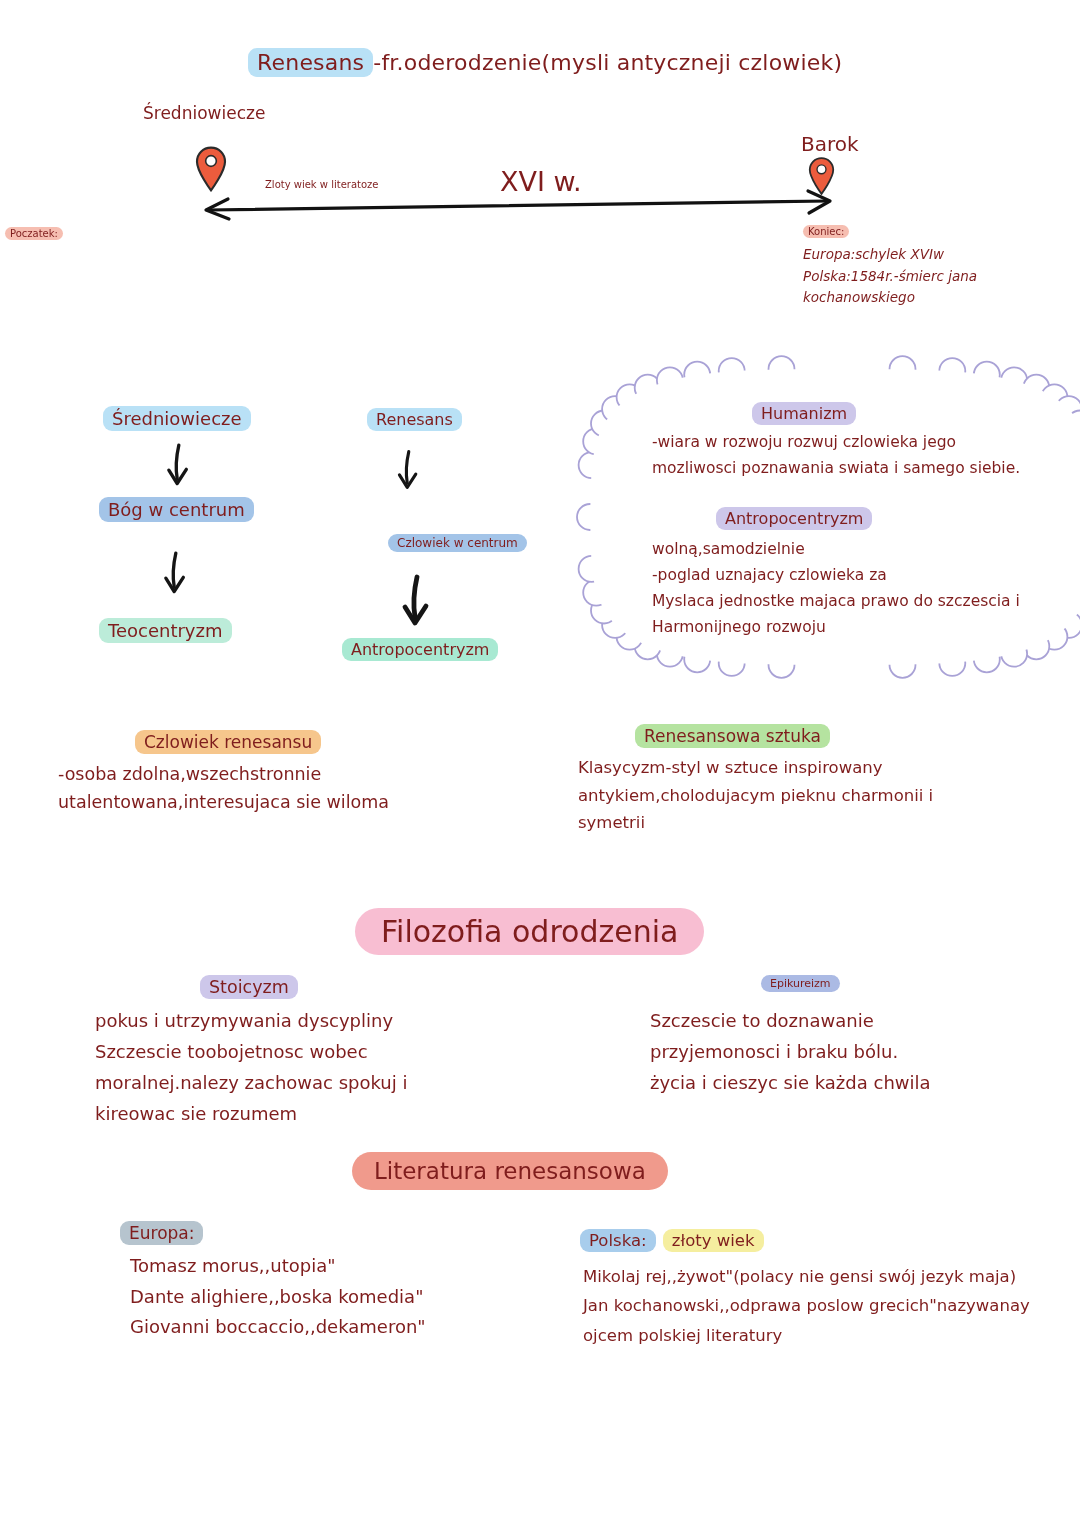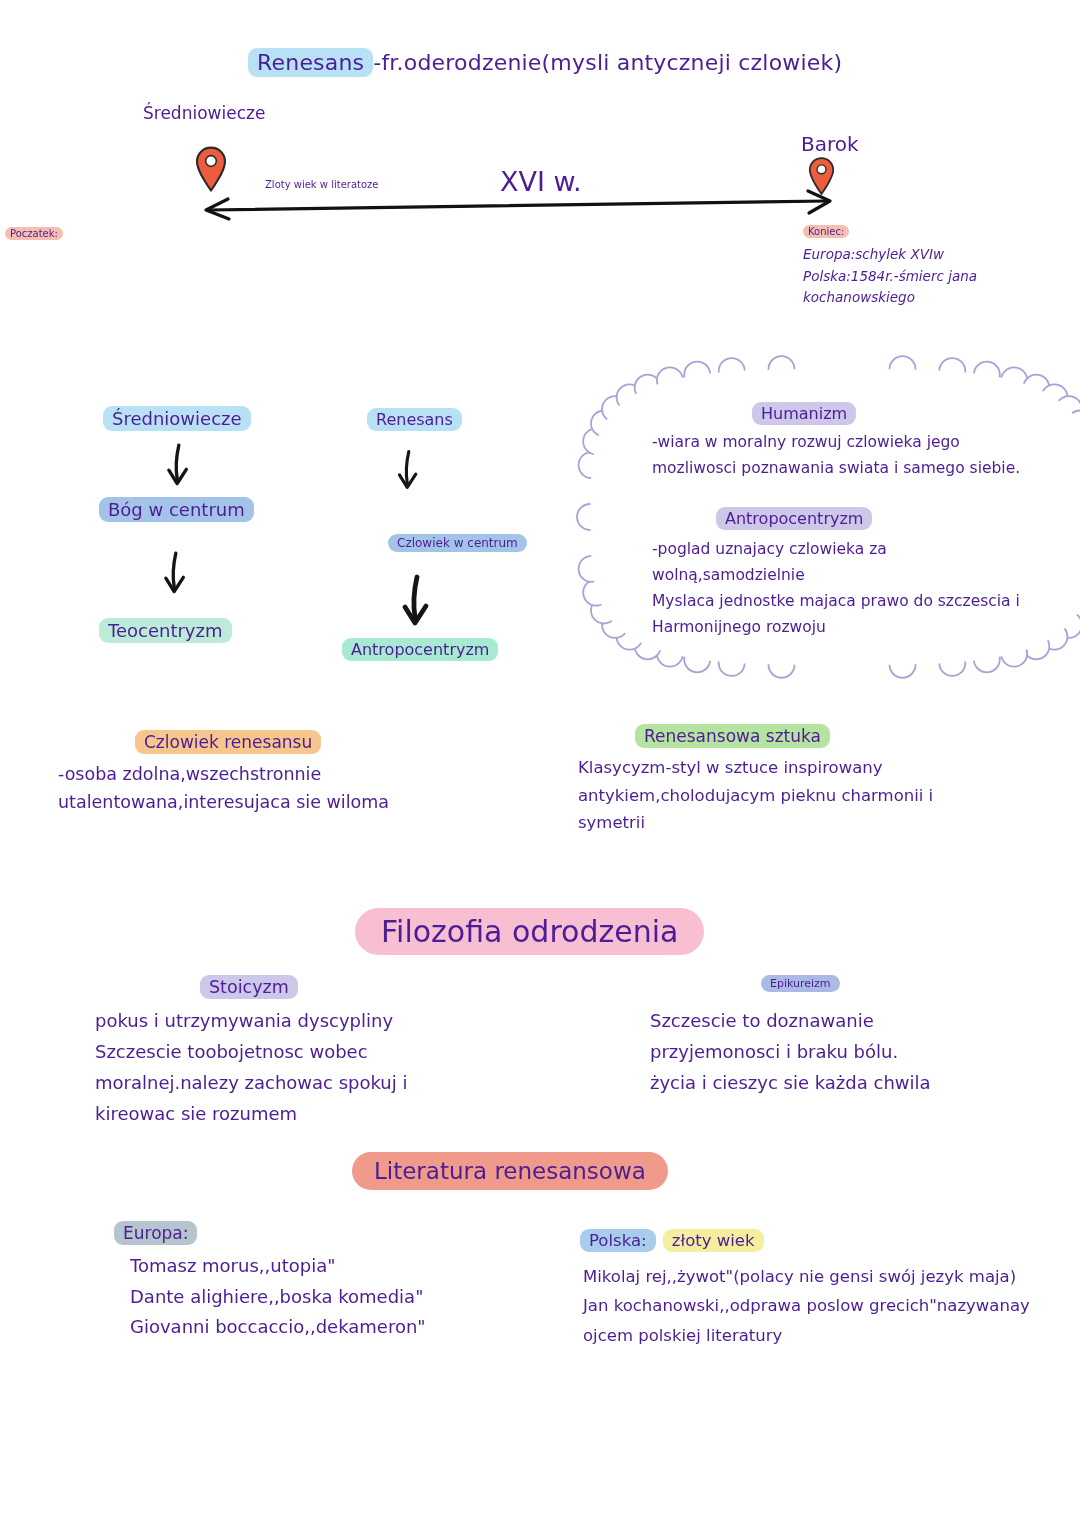--- a/index.html
+++ b/index.html
@@ -1,18 +1,18 @@
 <!DOCTYPE html>
 <html><head>
 <meta charset="utf-8">
 <style>
   html,body{margin:0;padding:0;background:#fff;}
   .page{
     position:relative;width:1080px;height:1380px;background:#ffffff;
-    overflow:hidden;font-family:"DejaVu Sans", sans-serif;color:#4c1d95;
+    overflow:hidden;font-family:"DejaVu Sans", sans-serif;color:#7f1d1d;
   }
   .abs{position:absolute;}
   .hl{display:inline-block;padding:2px 9px;border-radius:9px;}
   .hl-blue{background:#b9e1f6;}
   .hl-steel{background:#a3c4e8;}
   .hl-mint{background:#bcecd9;}
   .hl-teal{background:#a8e9d2;}
   .hl-lav{background:#cdc7ea;}
   .hl-blav{background:#abbae4;}
   .hl-orange{background:#f6c68c;}
@@ -144,28 +144,28 @@
         <circle cx="496.9" cy="59.1" r="13" fill="#fff" stroke="#a9a2d6" stroke-width="1.8"></circle>
         <circle cx="508.0" cy="73.5" r="13" fill="#fff" stroke="#a9a2d6" stroke-width="1.8"></circle>
         <circle cx="515.8" cy="91.4" r="13" fill="#fff" stroke="#a9a2d6" stroke-width="1.8"></circle>
         <circle cx="520.4" cy="115.1" r="13" fill="#fff" stroke="#a9a2d6" stroke-width="1.8"></circle>
         <path d="M522.0,167.0L520.4,218.9L515.8,242.6L508.0,260.5L496.9,274.9L482.4,286.7L464.3,296.3L442.1,303.7L414.8,309.3L380.3,312.9L330.5,314.8L209.5,314.8L159.7,312.9L125.2,309.3L97.9,303.7L75.7,296.3L57.6,286.7L43.1,274.9L32.0,260.5L24.2,242.6L19.6,218.9L18.0,167.0L19.6,115.1L24.2,91.4L32.0,73.5L43.1,59.1L57.6,47.3L75.7,37.7L97.9,30.3L125.2,24.7L159.7,21.1L209.5,19.2L330.5,19.2L380.3,21.1L414.8,24.7L442.1,30.3L464.3,37.7L482.4,47.3L496.9,59.1L508.0,73.5L515.8,91.4L520.4,115.1Z" fill="#fff" stroke="none"></path>
       </svg>
   </div>
 
   <span class="abs hl hl-lav cloud-text" style="left:752px;top:402px;font-size:16px;">Humanizm</span>
   <div class="abs lines cloud-text" style="left:652px;top:430px;font-size:15.5px;line-height:1.65;">
-    <div>-wiara w moralny rozwuj czlowieka jego</div>
+    <div>-wiara w rozwoju rozwuj czlowieka jego</div>
     <div>mozliwosci poznawania swiata i samego siebie.</div>
   </div>
 
   <span class="abs hl hl-lav cloud-text" style="left:716px;top:507px;font-size:16px;">Antropocentryzm</span>
   <div class="abs lines cloud-text" style="left:652px;top:536px;font-size:15.5px;line-height:1.68;">
+    <div>wolną,samodzielnie</div>
     <div>-poglad uznajacy czlowieka za</div>
-    <div>wolną,samodzielnie</div>
     <div>Myslaca jednostke majaca prawo do szczescia i</div>
     <div>Harmonijnego rozwoju</div>
   </div>
 
   <span class="abs hl hl-orange" style="left:135px;top:730px;font-size:17px;">Czlowiek renesansu</span>
   <div class="abs lines" style="left:58px;top:760px;font-size:17.5px;line-height:1.62;">
     <div>-osoba zdolna,wszechstronnie</div>
     <div>utalentowana,interesujaca sie wiloma</div>
   </div>
 
@@ -188,21 +188,21 @@
 
   <span class="abs hl hl-blav" style="left:761px;top:975px;font-size:11px;">Epikureizm</span>
   <div class="abs lines" style="left:650px;top:1006px;font-size:18px;line-height:1.72;">
     <div>Szczescie to doznawanie</div>
     <div>przyjemonosci i braku bólu.</div>
     <div>życia i cieszyc sie każda chwila</div>
   </div>
 
   <span class="abs hl hl-red" style="left:352px;top:1152px;font-size:23px;padding:6px 22px;border-radius:24px;">Literatura renesansowa</span>
 
-  <span class="abs hl hl-grayblue" style="left:114px;top:1221px;font-size:17px;">Europa:</span>
+  <span class="abs hl hl-grayblue" style="left:120px;top:1221px;font-size:17px;">Europa:</span>
   <div class="abs lines" style="left:130px;top:1251px;font-size:18px;line-height:1.7;">
     <div>Tomasz morus,,utopia"</div>
     <div>Dante alighiere,,boska komedia"</div>
     <div>Giovanni boccaccio,,dekameron"</div>
   </div>
 
   <div class="abs" style="left:580px;top:1229px;font-size:16.5px;text-align:center;">
     <span class="hl hl-polblue">Polska:</span>
     <span class="hl hl-yellow" style="margin-left:2px;">złoty wiek</span>
   </div>

